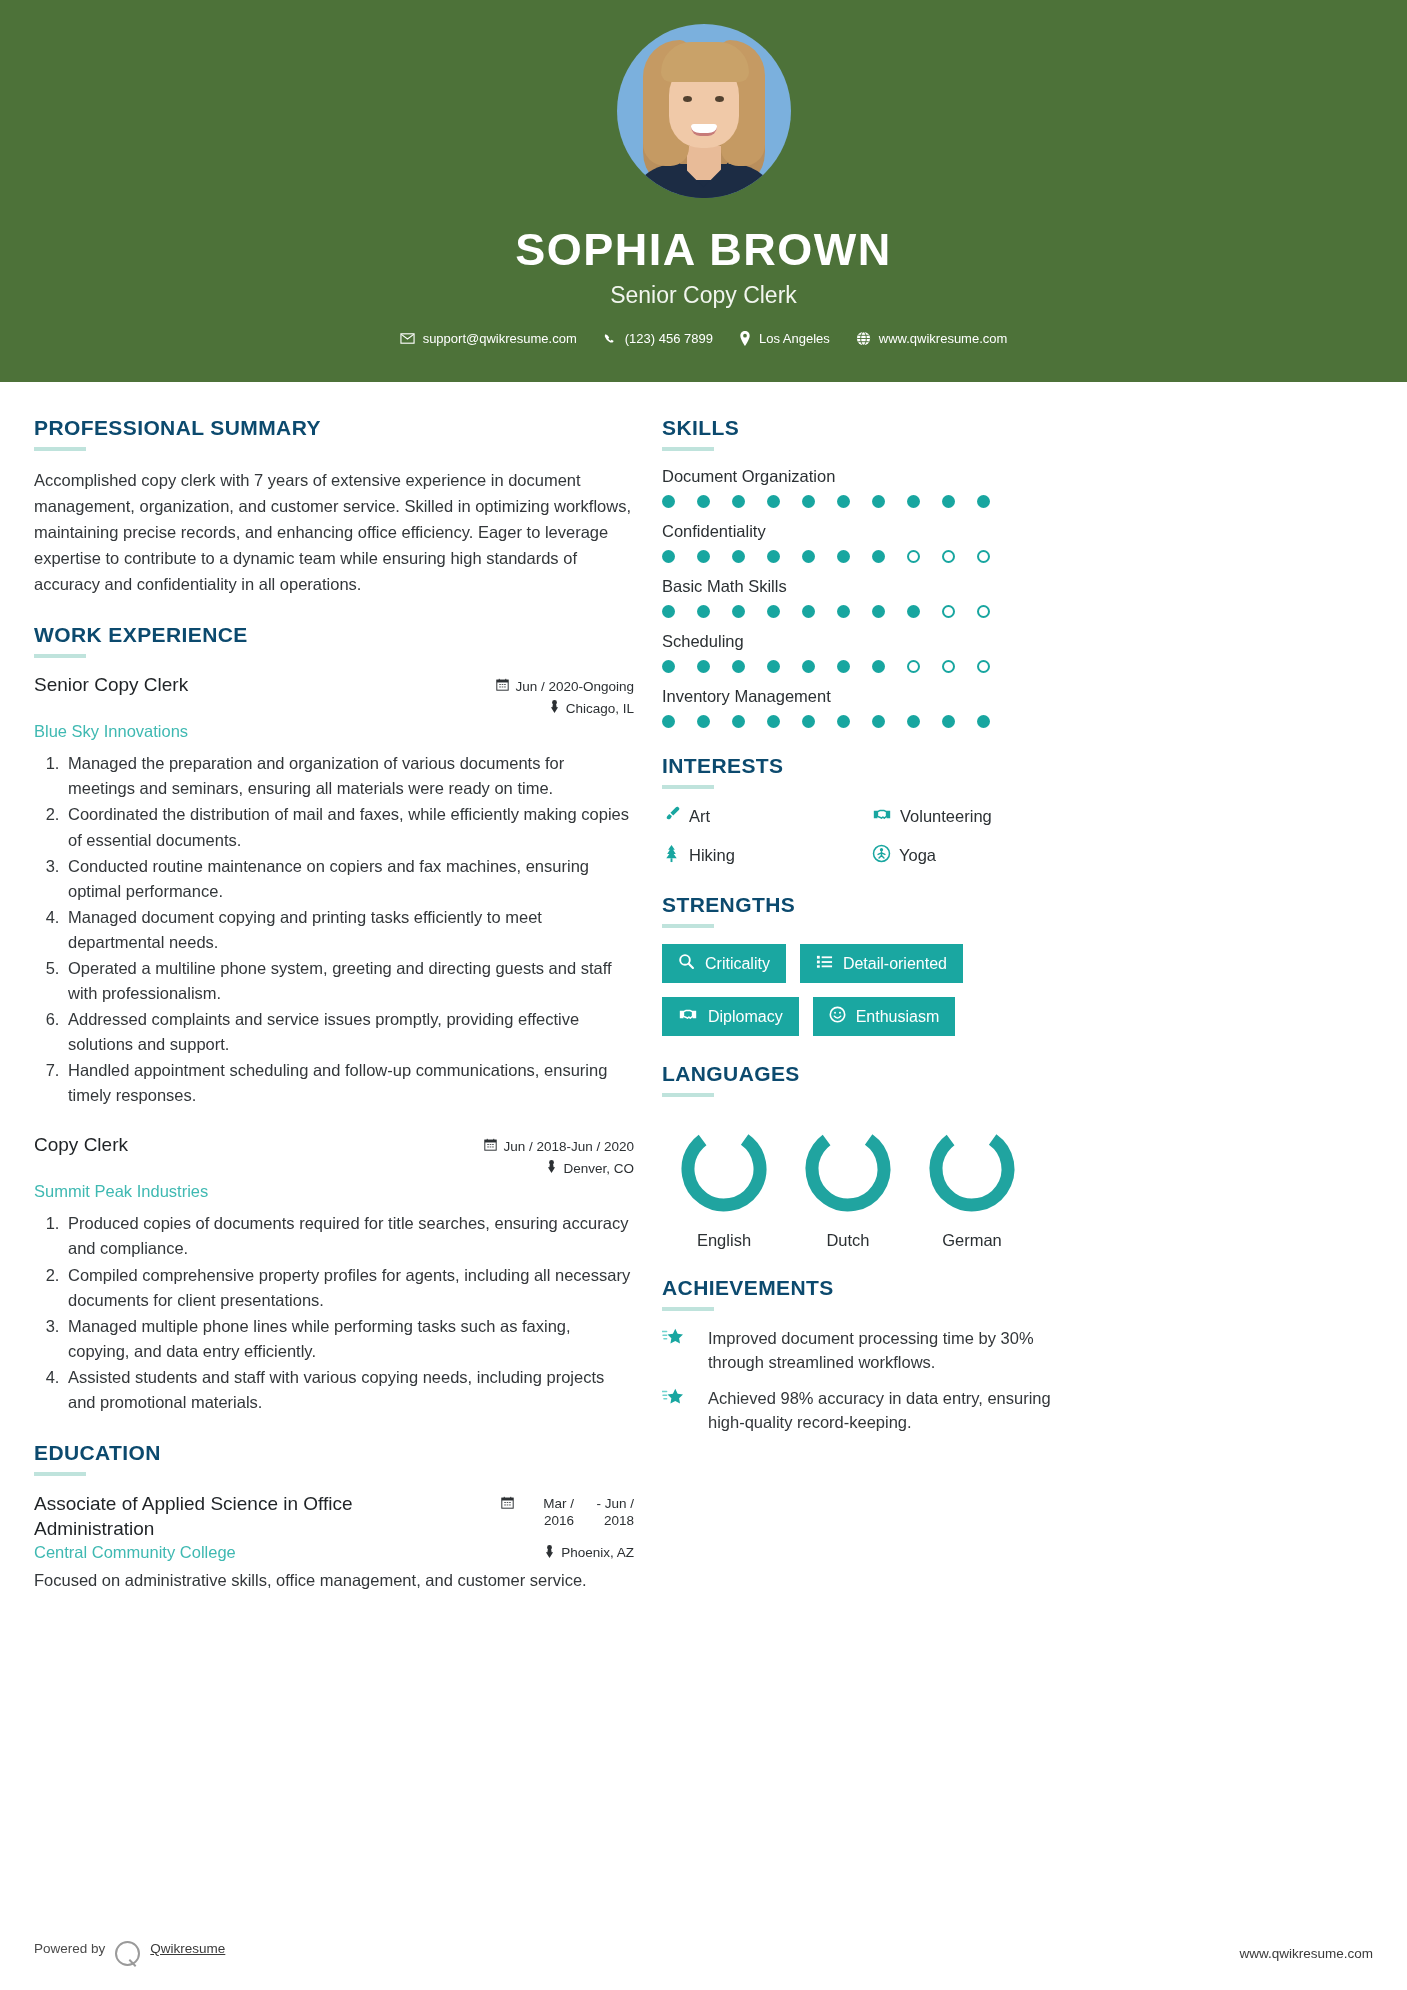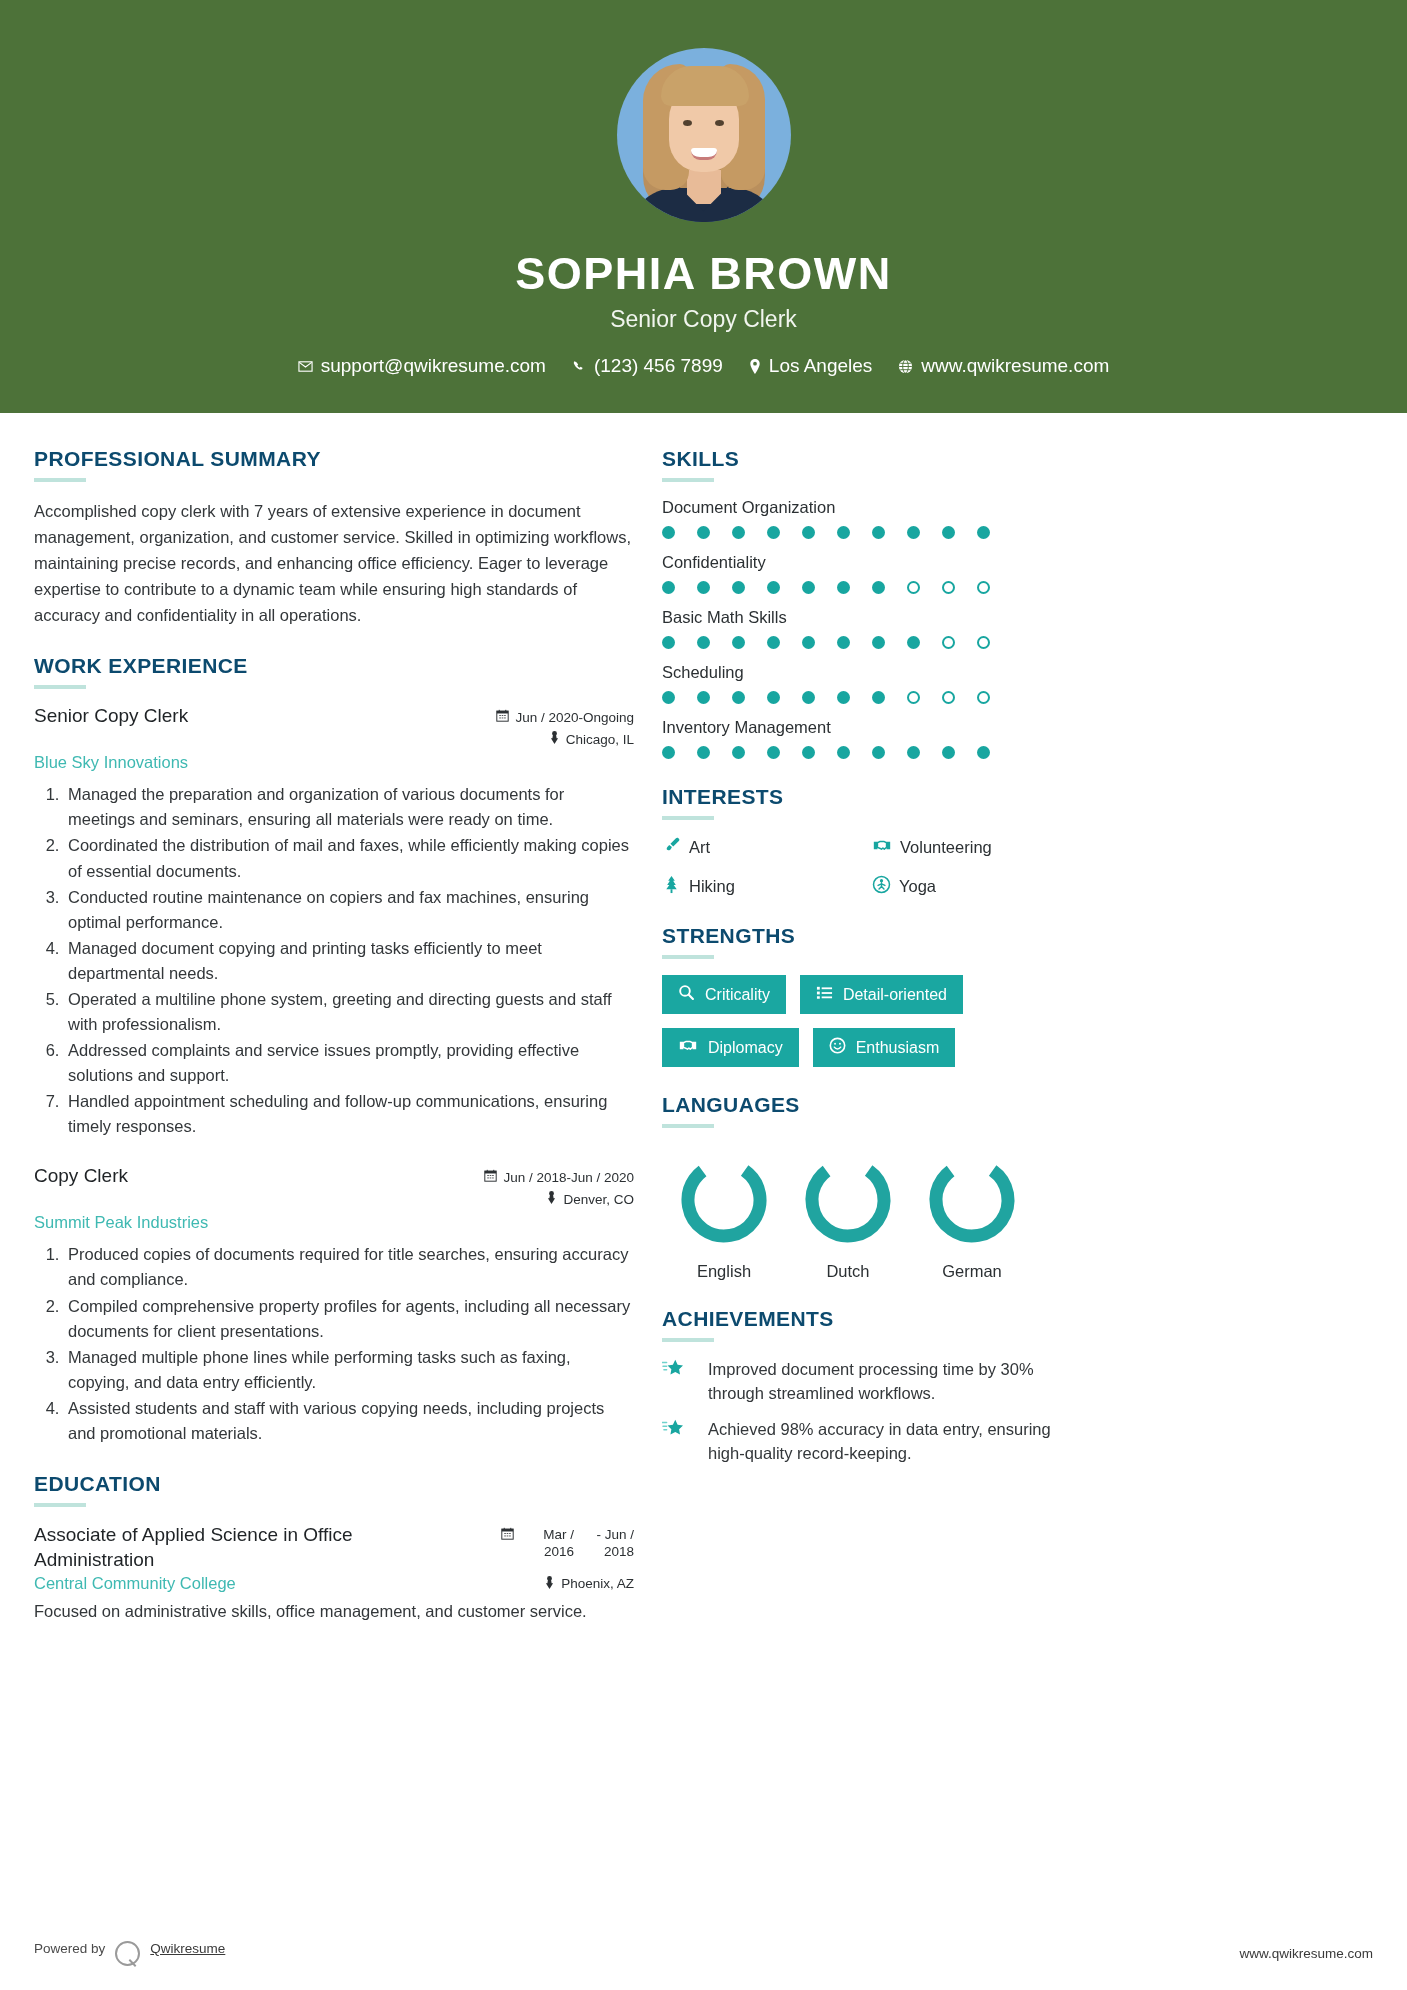--- a/index.html
+++ b/index.html
@@ -13,21 +13,21 @@
     min-height: 1990px;
     background: #ffffff;
     position: relative;
     display: flex;
     flex-direction: column;
   }
 
   
   .header {
     background: #4d7239;
-    padding: 48px 0 36px 0;
+    padding: 24px 0 36px 0;
     text-align: center;
   }
   .avatar {
     width: 174px;
     height: 174px;
     border-radius: 50%;
     margin: 0 auto;
     overflow: hidden;
     background: #7bb0dd;
     position: relative;
@@ -89,21 +89,21 @@
     font-size: 23px;
     font-weight: normal;
   }
   .contact-row {
     margin-top: 22px;
     display: flex;
     justify-content: center;
     align-items: center;
     gap: 10px;
     color: #ffffff;
-    font-size: 19px;
+    font-size: 13px;
   }
   .contact-item { display: flex; align-items: center; gap: 8px; margin-right: 16px; }
   .contact-item:last-child { margin-right: 0; }
   .contact-item svg { display: block; }
 
   
   .body-wrap {
     display: flex;
     padding: 34px 34px 0 34px;
     gap: 28px;

